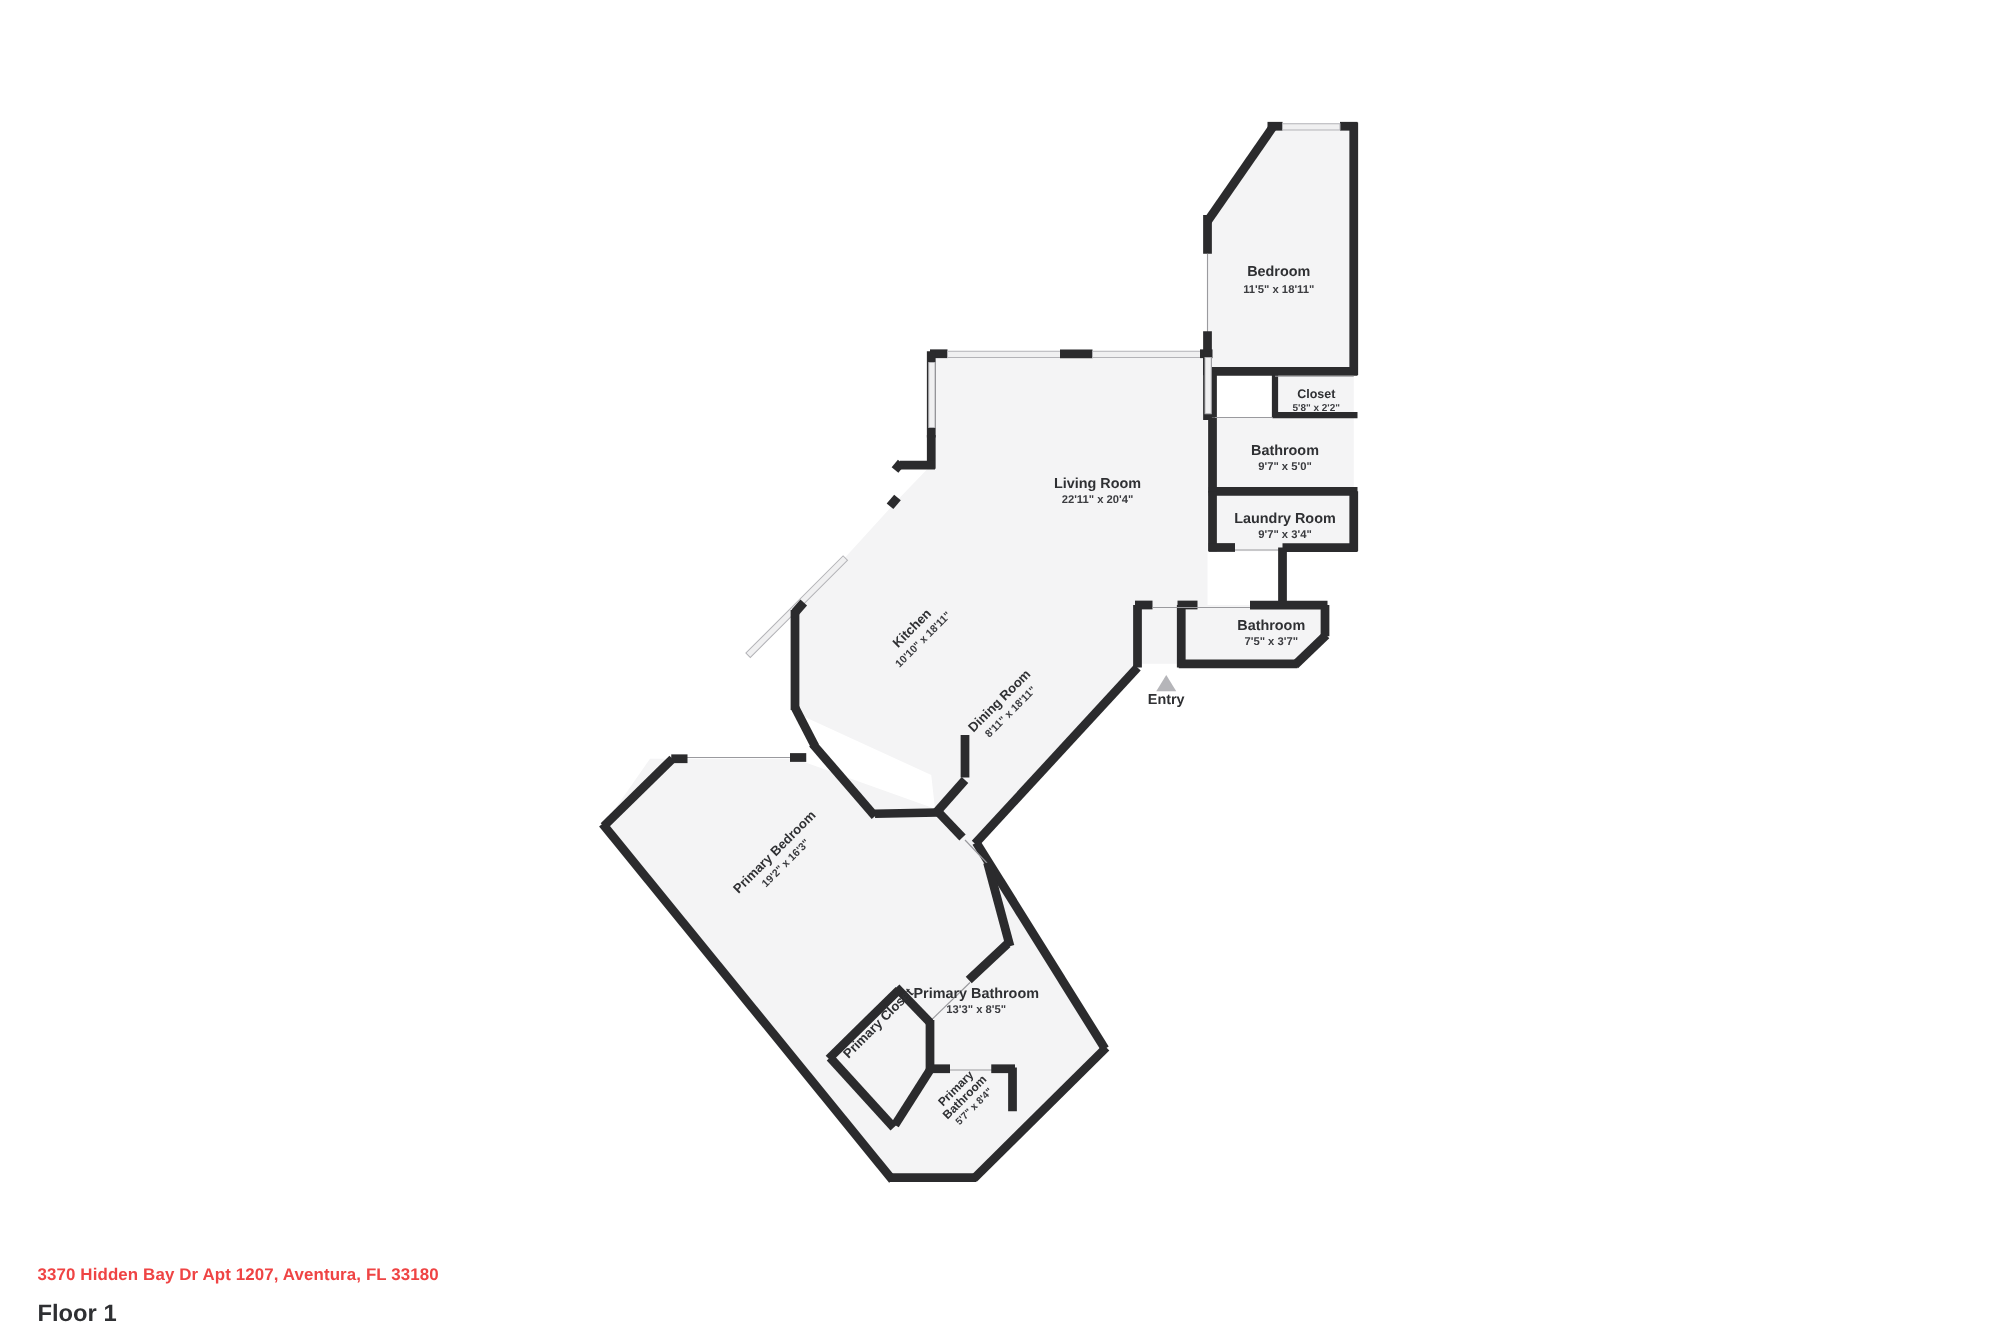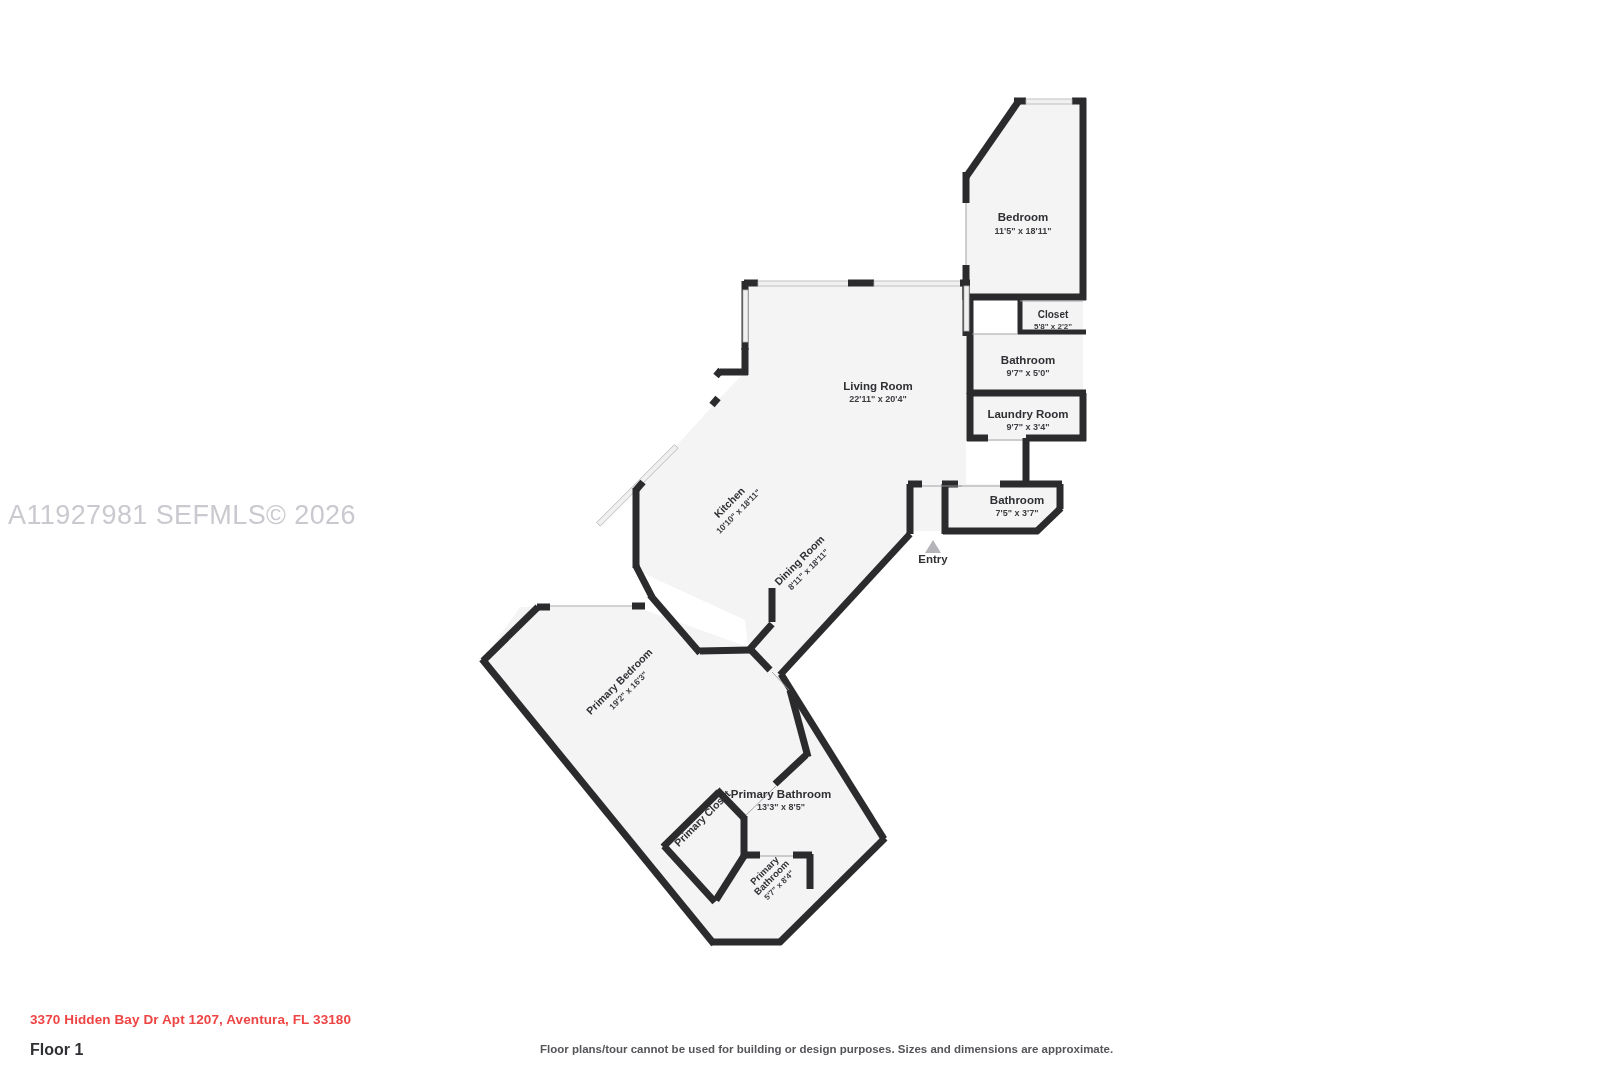--- a/index.html
+++ b/index.html
@@ -45,21 +45,21 @@
     font-size: 13.5px;
     font-weight: bold;
     color: #ef4444;
     letter-spacing: 0.1px;
     white-space: nowrap;
   }
   .footer-floor {
     position: absolute;
     left: 30px;
     top: 1041px;
-    font-size: 16px;
+    font-size: 19px;
     font-weight: bold;
     color: #2f3033;
     white-space: nowrap;
   }
   .footer-disclaimer {
     position: absolute;
     left: 540px;
     top: 1043px;
     font-size: 11.5px;
     font-weight: bold;
@@ -310,19 +310,17 @@
 
       <g transform="rotate(-45 769 875)">
         <text class="room-name" x="769" y="872" style="font-size:9.5px">Primary</text>
         <text class="room-name" x="769" y="882" style="font-size:9.5px">Bathroom</text>
         <text class="room-dim" x="769" y="892" style="font-size:8px">5'7" x 8'4"</text>
       </g>
 
     </g>
   </svg>
 
-  <div class="watermark">A11927981  SEFMLS© 2026</div>
 
   <div class="footer-address">3370 Hidden Bay Dr Apt 1207, Aventura, FL 33180</div>
   <div class="footer-floor">Floor 1</div>
-  <div class="footer-disclaimer">Floor plans/tour cannot be used for building or design purposes. Sizes and dimensions are approximate.</div>
 
 </div>
 
 </body></html>

